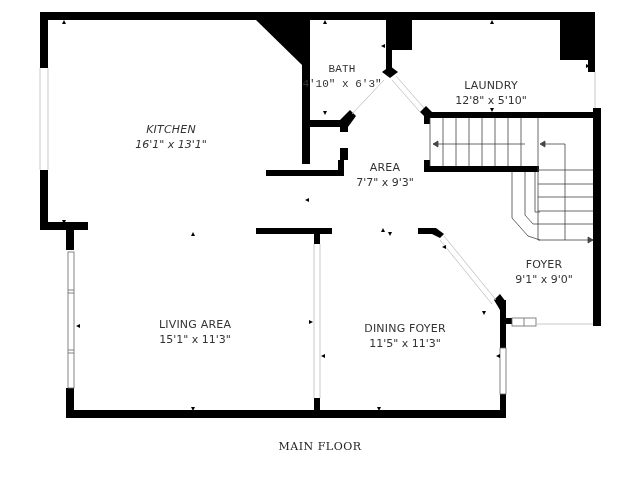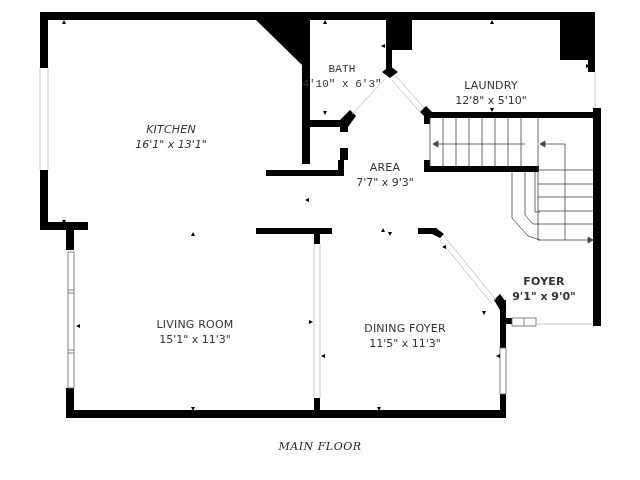--- a/index.html
+++ b/index.html
@@ -1,21 +1,21 @@
 <!DOCTYPE html>
 <html><head>
 <meta charset="utf-8">
 <style>
   html, body { margin: 0; padding: 0; background: #ffffff; }
   body { width: 640px; height: 480px; position: relative; overflow: hidden; font-family: "DejaVu Sans", sans-serif; }
   svg.plan { position: absolute; left: 0; top: 0; }
   .room-label { position: absolute; text-align: center; color: #333333; font-size: 11px; line-height: 15px; transform: translateX(-50%); white-space: nowrap; }
   .room-name { display: block; letter-spacing: 0.2px; }
   .room-dims { display: block; }
-  .floor-title { position: absolute; left: 320px; top: 440px; transform: translateX(-50%); font-family: "DejaVu Serif", serif; font-size: 11px; color: #222222; letter-spacing: 0.5px; font-style: italic; }
+  .floor-title { position: absolute; left: 320px; top: 440px; transform: translateX(-50%); font-family: "DejaVu Serif", serif; font-size: 11px; color: #222222; letter-spacing: 0.5px; }
 </style>
 </head>
 <body>
 
 <svg class="plan" width="640" height="480" viewBox="0 0 640 480">
   <g fill="#000">
 
     <rect x="40" y="12" width="270" height="8"></rect>
 
     <polygon points="256,20 310,20 310,65 302,65"></polygon>
@@ -154,26 +154,26 @@
   <span class="room-dims">4'10" x 6'3"</span>
 </div>
 <div class="room-label" style="left:491px; top:78px;">
   <span class="room-name">LAUNDRY</span>
   <span class="room-dims">12'8" x 5'10"</span>
 </div>
 <div class="room-label" style="left:385px; top:160px;">
   <span class="room-name">AREA</span>
   <span class="room-dims">7'7" x 9'3"</span>
 </div>
-<div class="room-label" style="left:544px; top:274px;font-weight:bold;">
+<div class="room-label" style="left:544px; top:257px;">
   <span class="room-name">FOYER</span>
   <span class="room-dims">9'1" x 9'0"</span>
 </div>
 <div class="room-label" style="left:195px; top:317px;">
-  <span class="room-name">LIVING ROOM</span>
+  <span class="room-name">LIVING AREA</span>
   <span class="room-dims">15'1" x 11'3"</span>
 </div>
 <div class="room-label" style="left:405px; top:321px;">
   <span class="room-name">DINING FOYER</span>
   <span class="room-dims">11'5" x 11'3"</span>
 </div>
 
 <div class="floor-title">MAIN FLOOR</div>
 
 </body></html>

